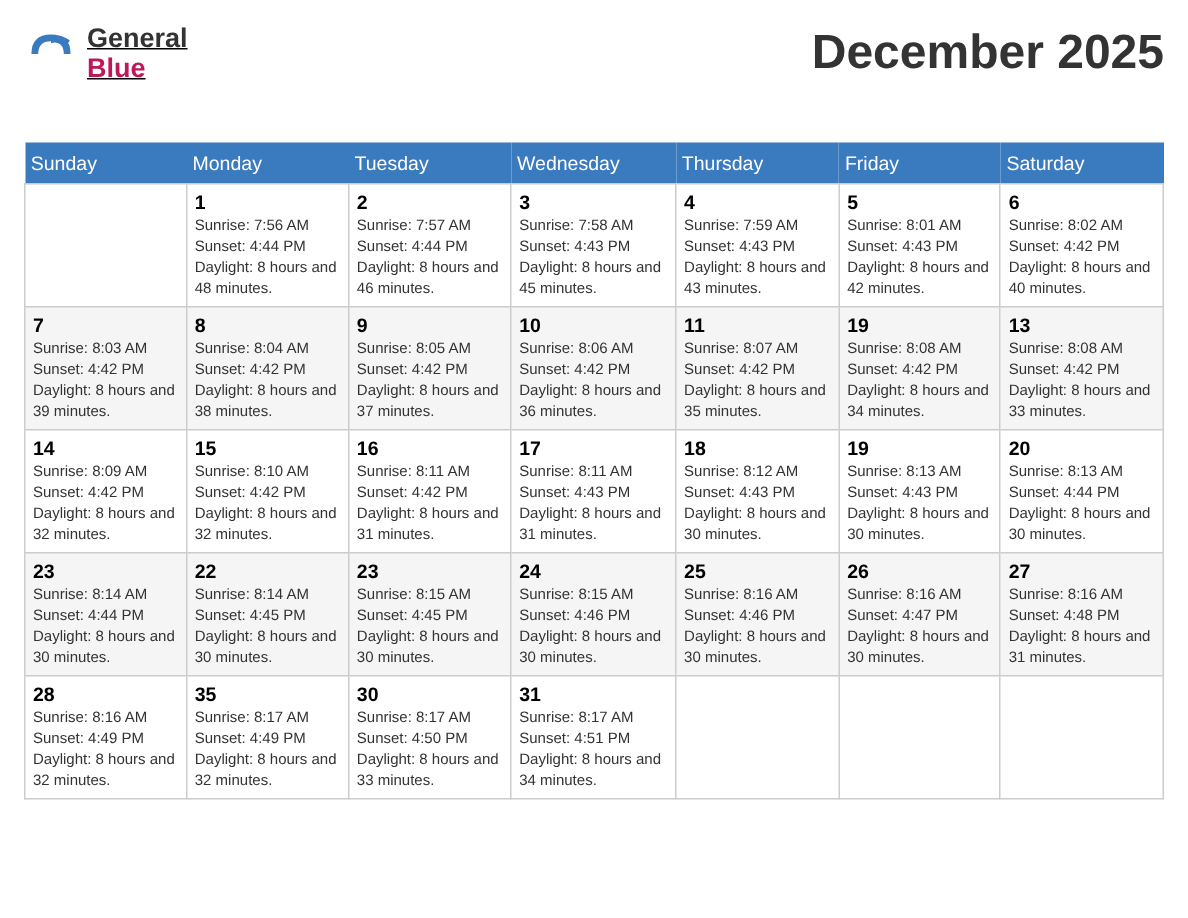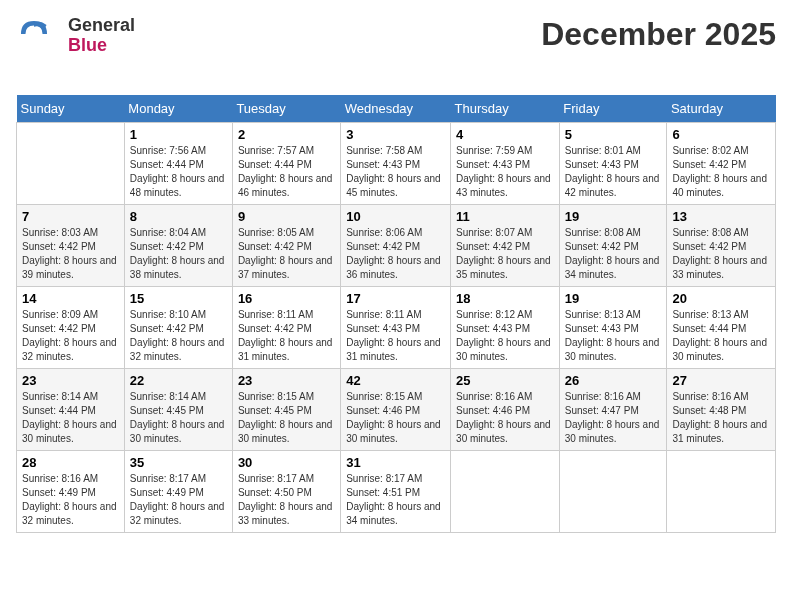--- a/index.html
+++ b/index.html
@@ -11,22 +11,23 @@
       padding: 16px;
     }
     .header {
       display: flex;
       justify-content: space-between;
       align-items: flex-start;
       margin-bottom: 12px;
     }
     .logo {
       display: flex;
-      align-items: flex-start;
-      gap: 16px;
+      align-items: center;
+      gap: 6px;
+      text-decoration: underline;
     }
     .logo-text {
       display: flex;
       flex-direction: column;
       font-size: 18px;
       font-weight: bold;
       line-height: 1.1;
     }
     .logo-text span:first-child { color: #333; }
     .logo-text span:last-child { color: #be185d; }
@@ -297,21 +298,21 @@
       </td>
         <td>
         <span class="day-num">23</span>
         <div class="cell-text">
           Sunrise: 8:15 AM<br>
           Sunset: 4:45 PM<br>
           Daylight: 8 hours and 30 minutes.
         </div>
       </td>
         <td>
-        <span class="day-num">42</span>
+        <span class="day-num">24</span>
         <div class="cell-text">
           Sunrise: 8:15 AM<br>
           Sunset: 4:46 PM<br>
           Daylight: 8 hours and 30 minutes.
         </div>
       </td>
         <td>
         <span class="day-num">25</span>
         <div class="cell-text">
           Sunrise: 8:16 AM<br>

